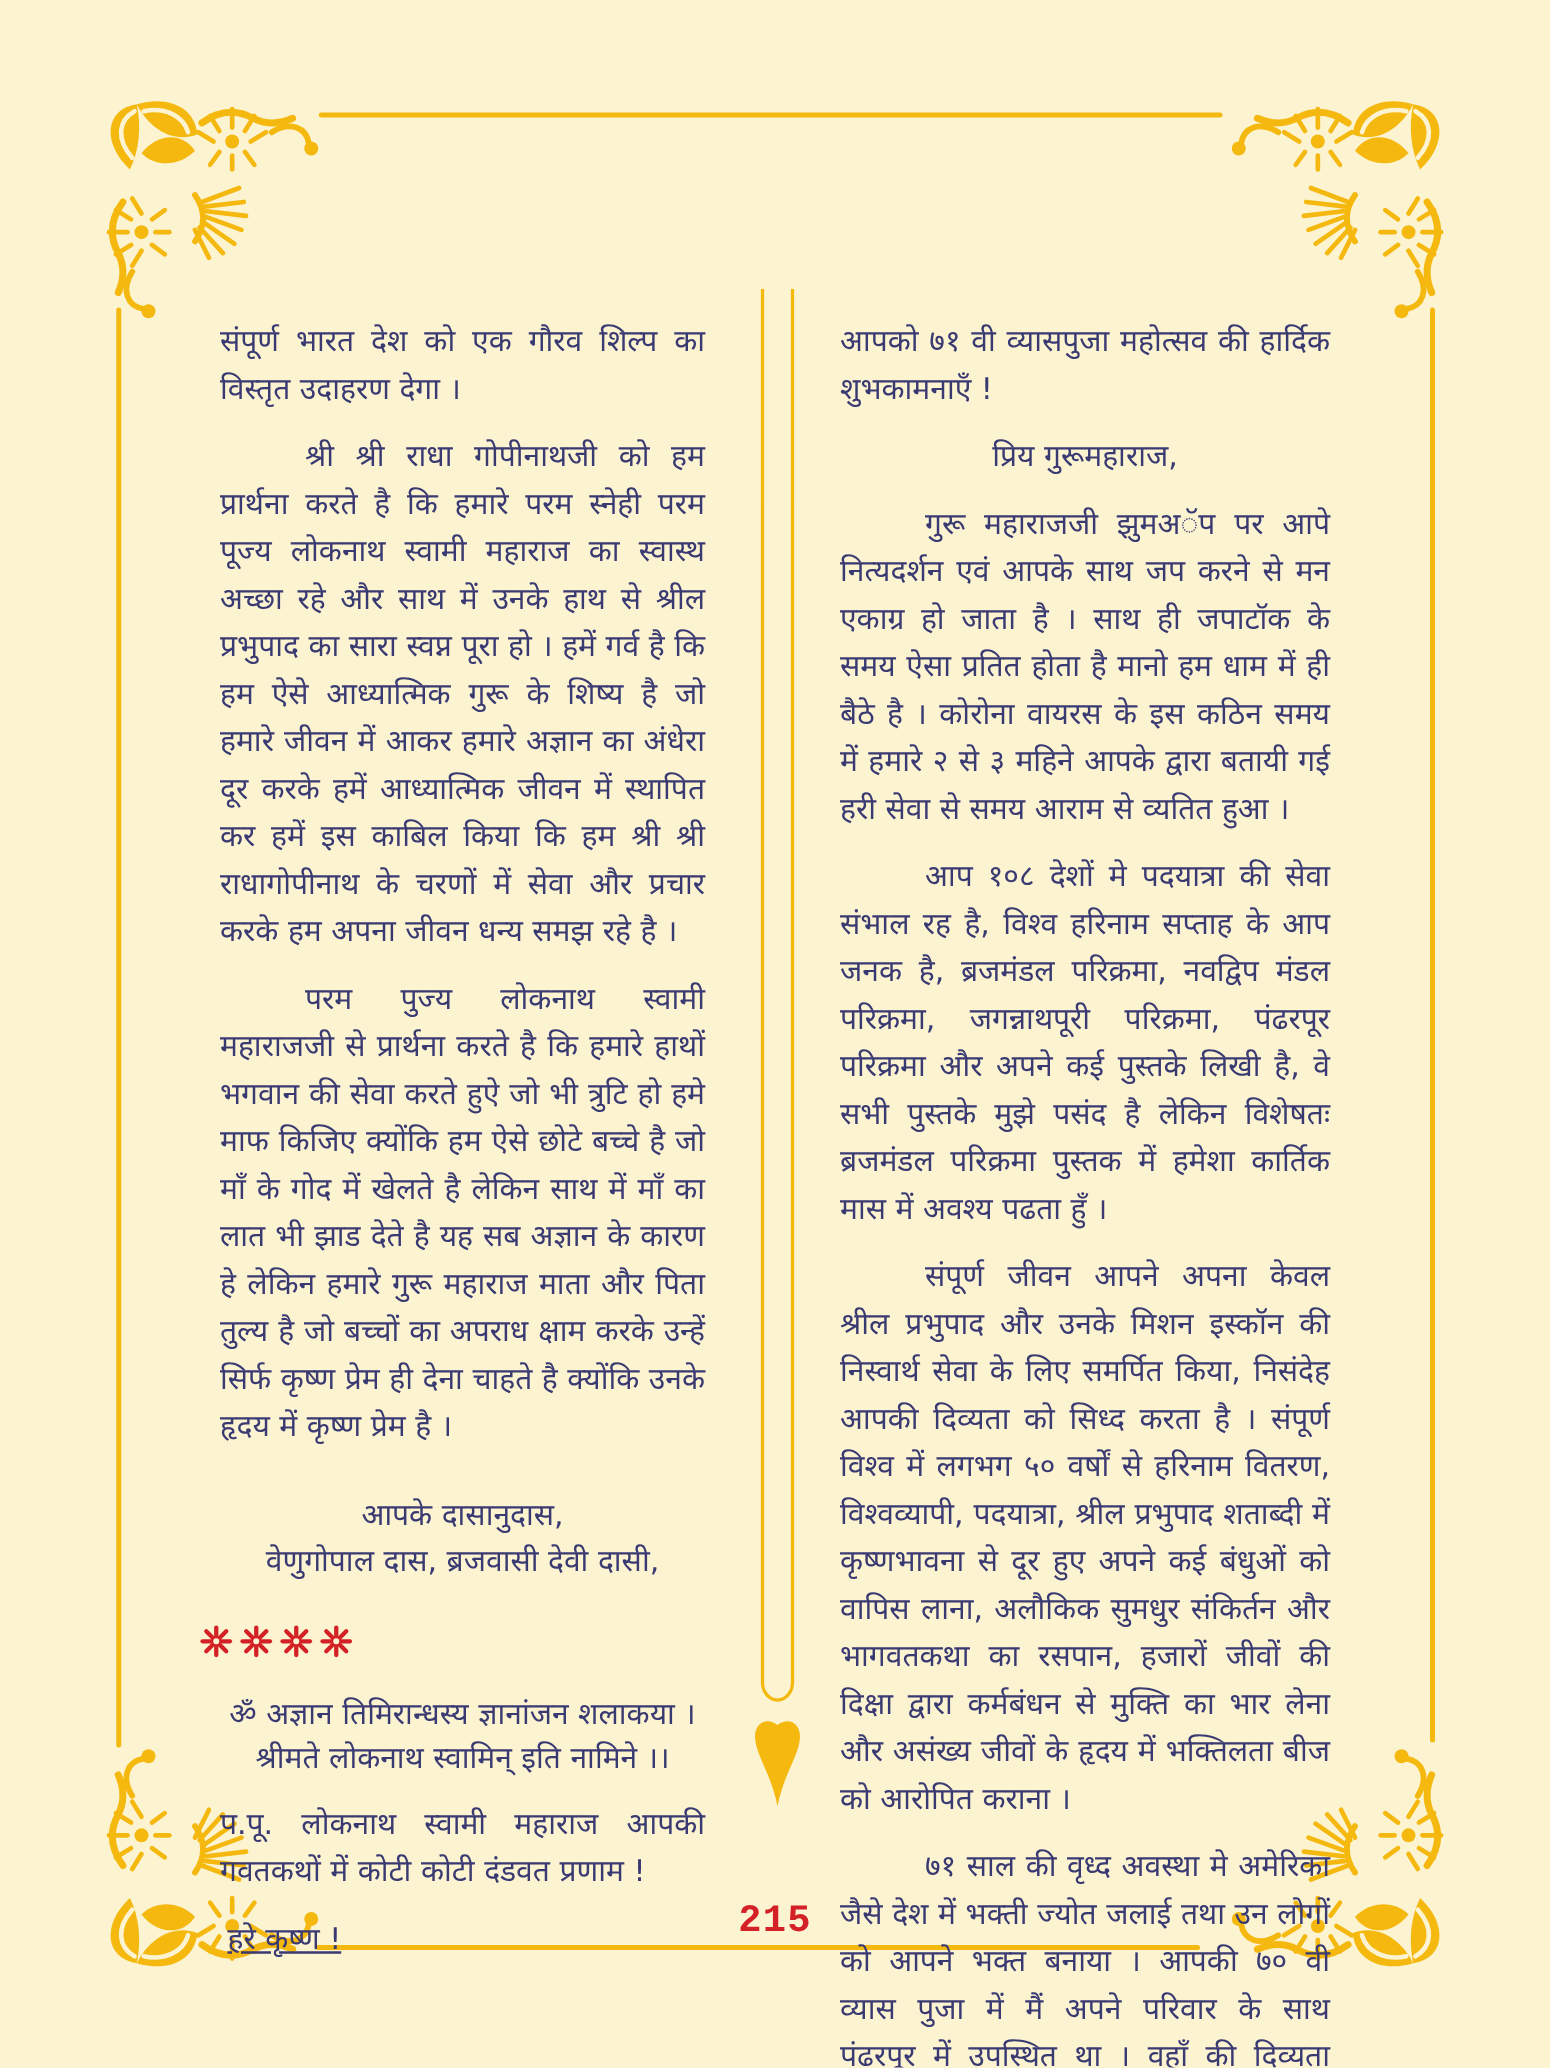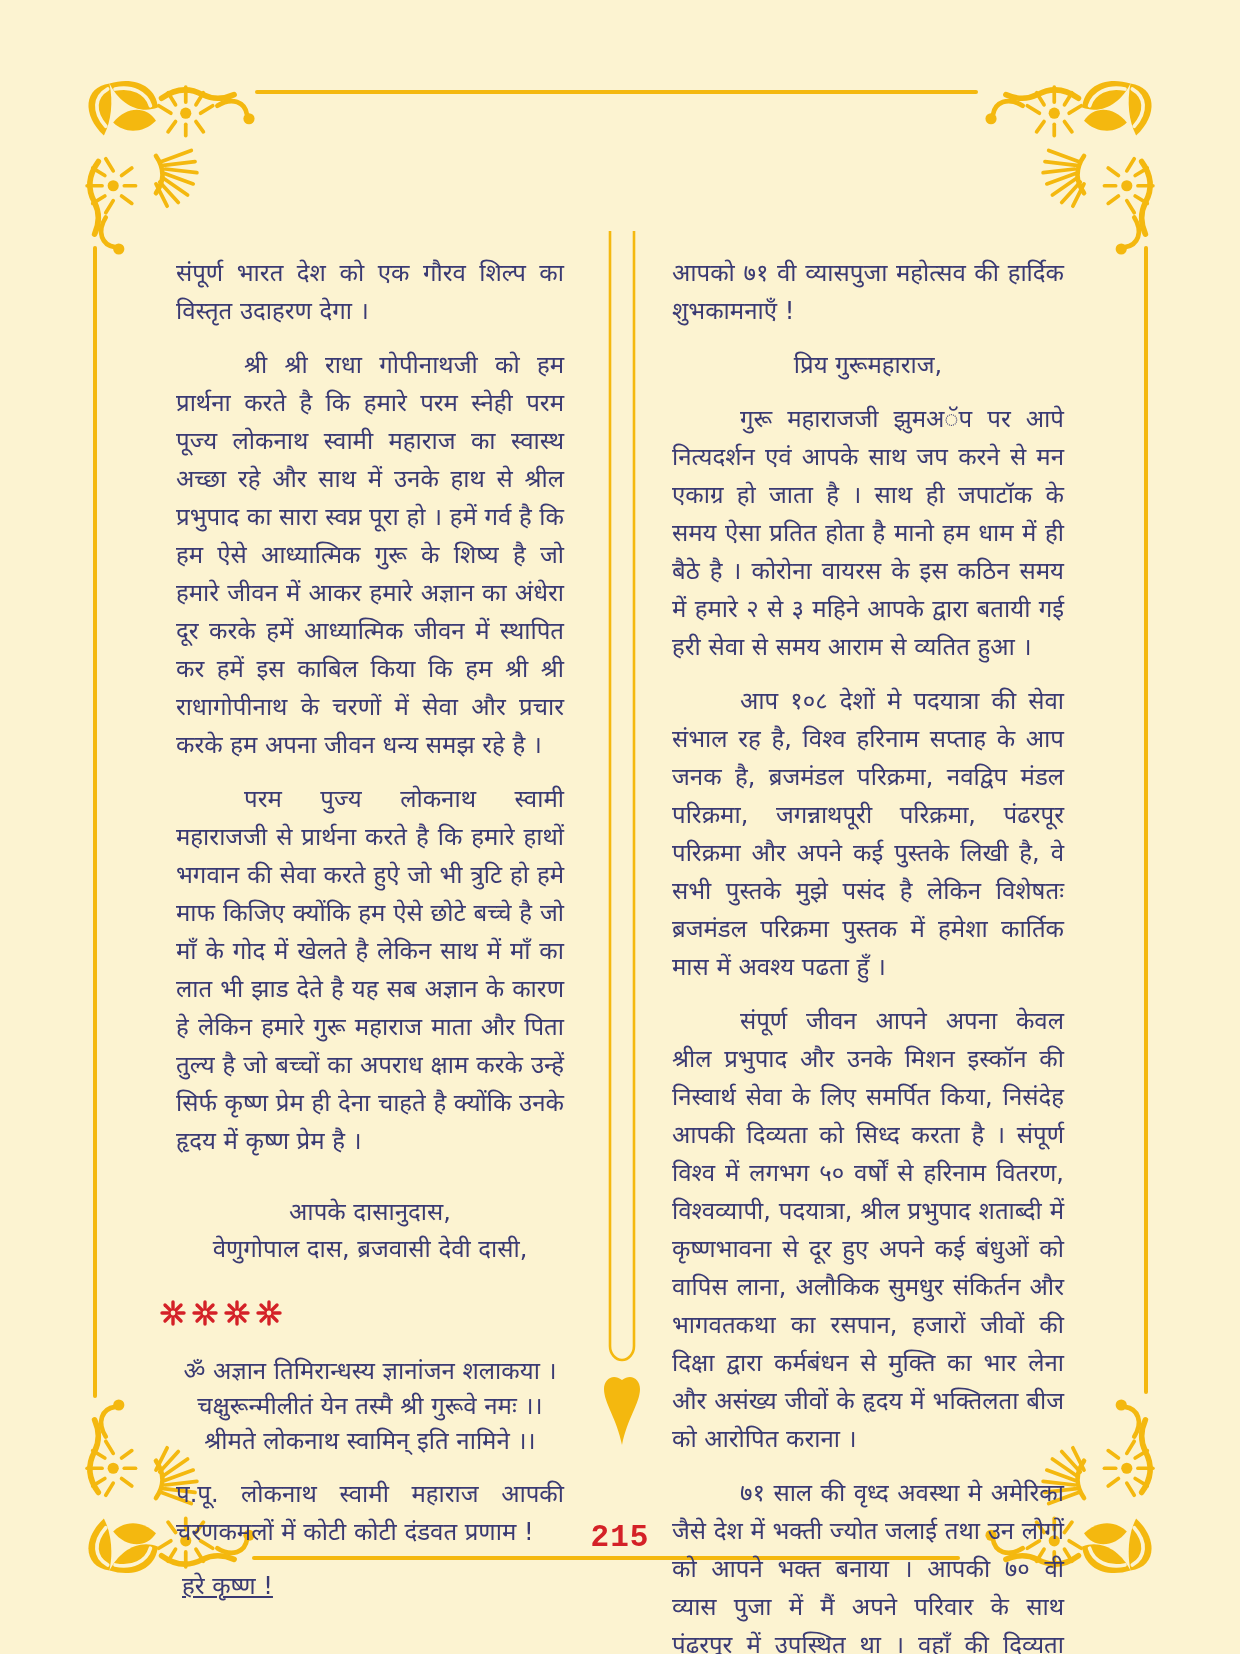--- a/index.html
+++ b/index.html
@@ -304,25 +304,24 @@
         <circle cx="13" cy="15" r="2.4"></circle>
           <circle cx="45" cy="15" r="2.4"></circle>
         <circle cx="77" cy="15" r="2.4"></circle>
           <circle cx="109" cy="15" r="2.4"></circle>
       </g>
     </svg>
   </div>
 
   <div class="shloka">
     <div>ॐ अज्ञान तिमिरान्धस्य ज्ञानांजन शलाकया ।</div>
-    <div>चक्षुरून्मीलीतं येन तस्मै श्री गुरूवे नमः ।।</div>
     <div>श्रीमते लोकनाथ स्वामिन् इति नामिने ।।</div>
   </div>
 
-  <p class="closing">प.पू. लोकनाथ स्वामी महाराज आपकी चरणकमलों में कोटी कोटी दंडवत प्रणाम !</p>
+  <p class="closing">प.पू. लोकनाथ स्वामी महाराज आपकी गवतकथों में कोटी कोटी दंडवत प्रणाम !</p>
   <p class="hk">हरे कृष्ण !</p>
 </div>
 
 <div class="col col-right">
   <p>आपको ७१ वी व्यासपुजा महोत्सव की हार्दिक शुभकामनाएँ !</p>
   <p style="text-align:center">प्रिय गुरूमहाराज,</p>
   <p class="indent">गुरू महाराजजी झुमअॅप पर आपे नित्यदर्शन एवं आपके साथ जप करने से मन एकाग्र हो जाता है । साथ ही जपाटॉक के समय ऐसा प्रतित होता है मानो हम धाम में ही बैठे है । कोरोना वायरस के इस कठिन समय में हमारे २ से ३ महिने आपके द्वारा बतायी गई हरी सेवा से समय आराम से व्यतित हुआ ।</p>
   <p class="indent">आप १०८ देशों मे पदयात्रा की सेवा संभाल रह है, विश्व हरिनाम सप्ताह के आप जनक है, ब्रजमंडल परिक्रमा, नवद्विप मंडल परिक्रमा, जगन्नाथपूरी परिक्रमा, पंढरपूर परिक्रमा और अपने कई पुस्तके लिखी है, वे सभी पुस्तके मुझे पसंद है लेकिन विशेषतः ब्रजमंडल परिक्रमा पुस्तक में हमेशा कार्तिक मास में अवश्य पढता हुँ ।</p>
   <p class="indent">संपूर्ण जीवन आपने अपना केवल श्रील प्रभुपाद और उनके मिशन इस्कॉन की निस्वार्थ सेवा के लिए समर्पित किया, निसंदेह आपकी दिव्यता को सिध्द करता है । संपूर्ण विश्व में लगभग ५० वर्षों से हरिनाम वितरण, विश्वव्यापी, पदयात्रा, श्रील प्रभुपाद शताब्दी में कृष्णभावना से दूर हुए अपने कई बंधुओं को वापिस लाना, अलौकिक सुमधुर संकिर्तन और भागवतकथा का रसपान, हजारों जीवों की दिक्षा द्वारा कर्मबंधन से मुक्ति का भार लेना और असंख्य जीवों के हृदय में भक्तिलता बीज को आरोपित कराना ।</p>
   <p class="indent">७१ साल की वृध्द अवस्था मे अमेरिका जैसे देश में भक्ती ज्योत जलाई तथा उन लोगों को आपने भक्त बनाया । आपकी ७० वी व्यास पुजा में मैं अपने परिवार के साथ पंढरपूर में उपस्थित था । वहाँ की दिव्यता भव्य थी । श्रील प्रभुपाद घाट लोकार्पण के बाद, आपका प्रफुल्लित मुखारविंद स्पष्ट दर्शाता है , की श्रील प्रभुपाद की प्रत्येक सेवा आपको प्रसन्नता प्रदान करती है । जितनी अधिक</p>

